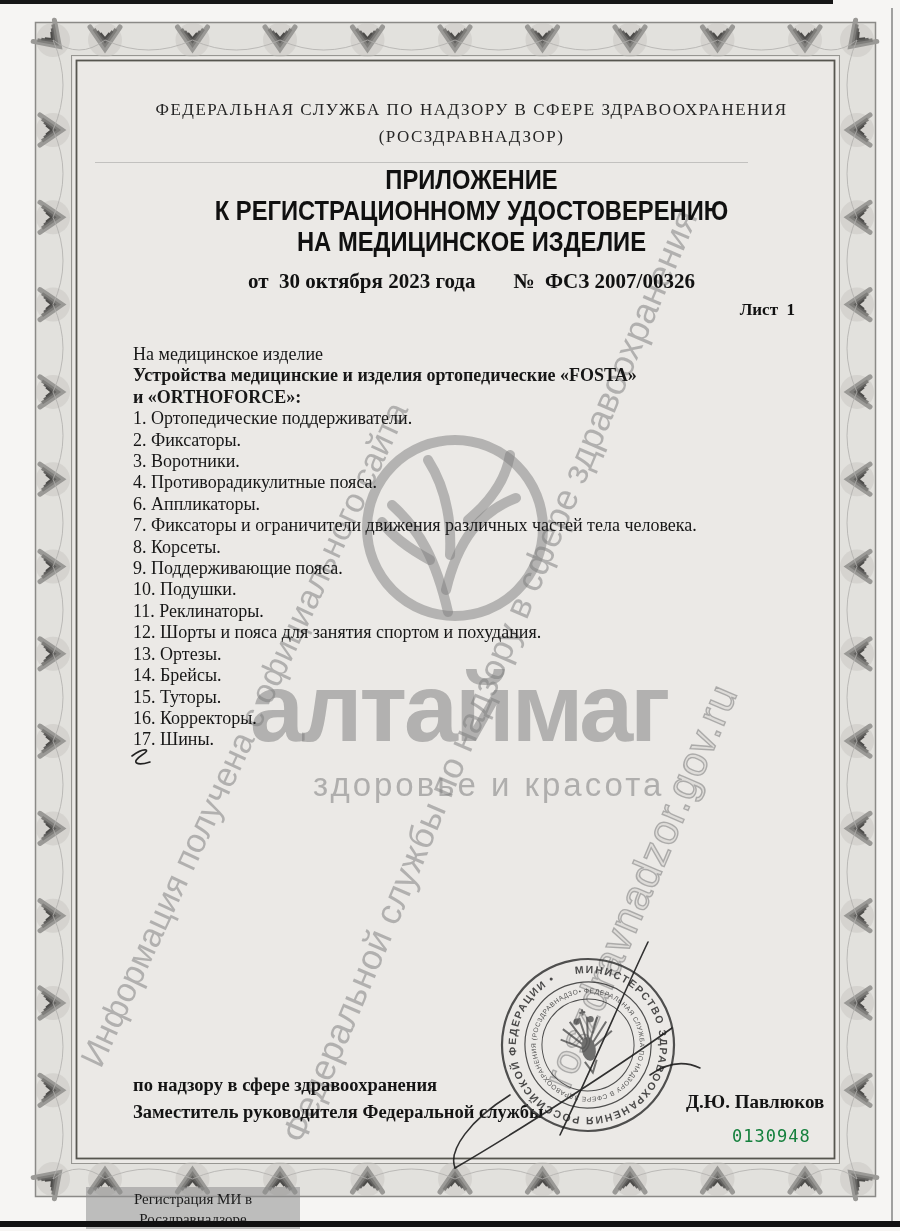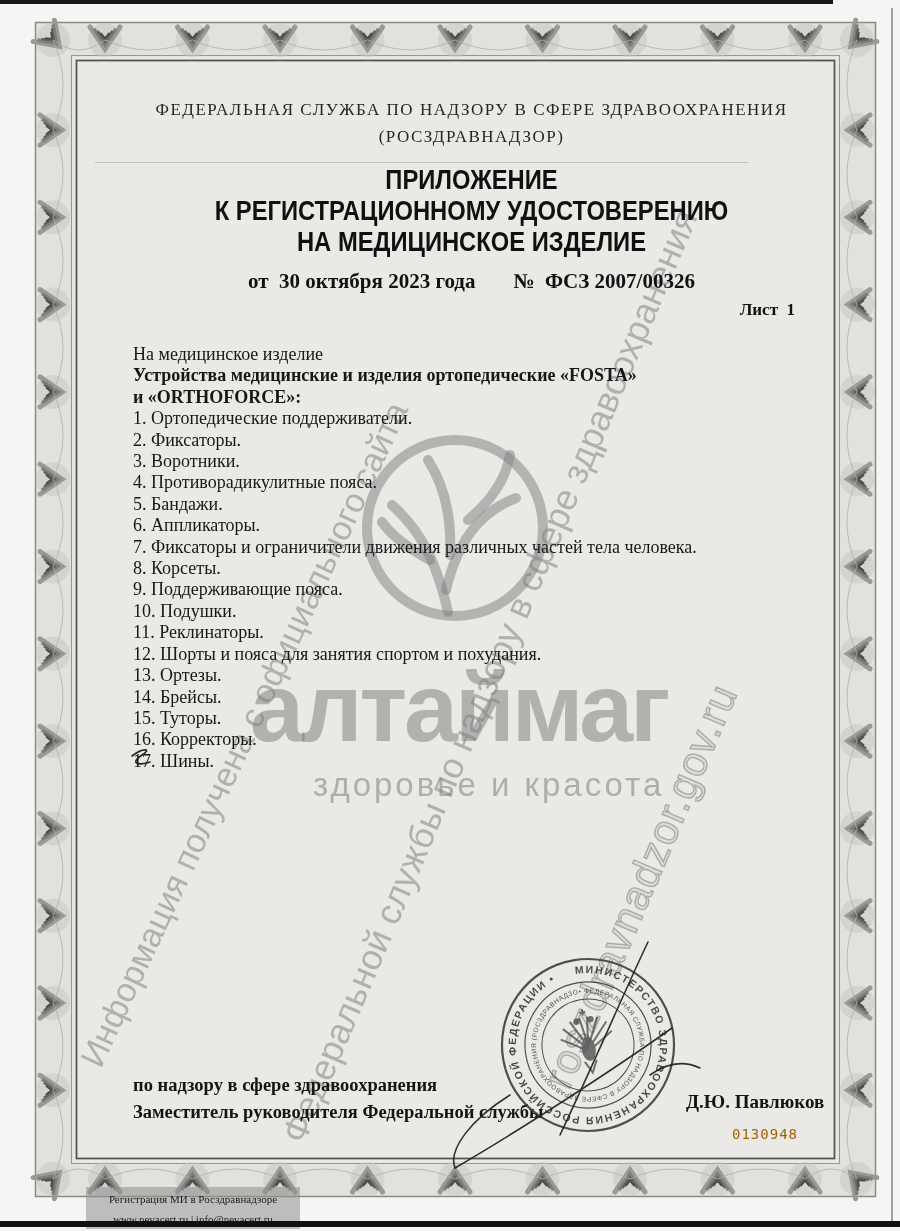--- a/index.html
+++ b/index.html
@@ -30,28 +30,28 @@
   .content-center{left:76px;width:791px;text-align:center;}
   .hdr{font-size:17px;letter-spacing:1.5px;color:#262626;}
   .ttl{font-family:"Liberation Sans",sans-serif;font-weight:bold;font-size:27px;color:#101010;}
   .ttl > div{transform:scaleX(.88);}
   .date-row{display:flex;justify-content:center;gap:38px;font-weight:bold;font-size:21px;color:#111;white-space:pre;}
   .sheet{right:105px;top:300px;font-weight:bold;font-size:17px;white-space:pre;color:#111;}
   .body-block{left:133px;top:344px;width:680px;font-size:18px;line-height:21.4px;color:#171717;}
   .body-block .b{font-weight:bold;}
   .signer{left:133px;top:1072px;font-weight:bold;font-size:18.5px;line-height:26.5px;color:#141414;}
   .signer-name{left:686px;top:1091px;font-weight:bold;font-size:19px;color:#141414;}
-  .serial{left:732px;top:1126px;font-family:"DejaVu Sans Mono",monospace;font-size:14px;
-          letter-spacing:1px;color:#a16207;}
+  .serial{left:732px;top:1126px;font-family:"DejaVu Sans Mono",monospace;font-size:17px;
+          letter-spacing:1px;color:#15803d;}
   
   .seal-layer{left:498px;top:955px;z-index:4;transform:rotate(-10deg);opacity:.88;}
   .sig-layer{left:0;top:0;z-index:5;}
   
   .footer-box{left:86px;top:1187px;width:214px;height:42px;background:rgba(142,142,142,.55);
-              z-index:8;text-align:center;font-size:11px;line-height:20px;color:#1c1c1c;
+              z-index:8;text-align:center;font-size:15px;line-height:20px;color:#1c1c1c;
               padding-top:2px;box-sizing:border-box;}
 </style>
 </head>
 <body>
 
 <div class="page">
 
   <svg class="abs border-layer" width="900" height="1231" viewBox="0 0 900 1231">
     <defs>
       <g id="leaf">
@@ -204,21 +204,20 @@
   <div class="abs doc sheet">Лист  1</div>
 
   <div class="abs doc body-block">
     <div>На медицинское изделие</div>
     <div class="b">Устройства медицинские и изделия ортопедические «FOSTA»</div>
     <div class="b">и «ORTHOFORCE»:</div>
     <div>1. Ортопедические поддерживатели.</div>
     <div>2. Фиксаторы.</div>
     <div>3. Воротники.</div>
     <div>4. Противорадикулитные пояса.</div>
-    <div>5. Бандажи.</div>
     <div>6. Аппликаторы.</div>
     <div>7. Фиксаторы и ограничители движения различных частей тела человека.</div>
     <div>8. Корсеты.</div>
     <div>9. Поддерживающие пояса.</div>
     <div>10. Подушки.</div>
     <div>11. Реклинаторы.</div>
     <div>12. Шорты и пояса для занятия спортом и похудания.</div>
     <div>13. Ортезы.</div>
     <div>14. Брейсы.</div>
     <div>15. Туторы.</div>

